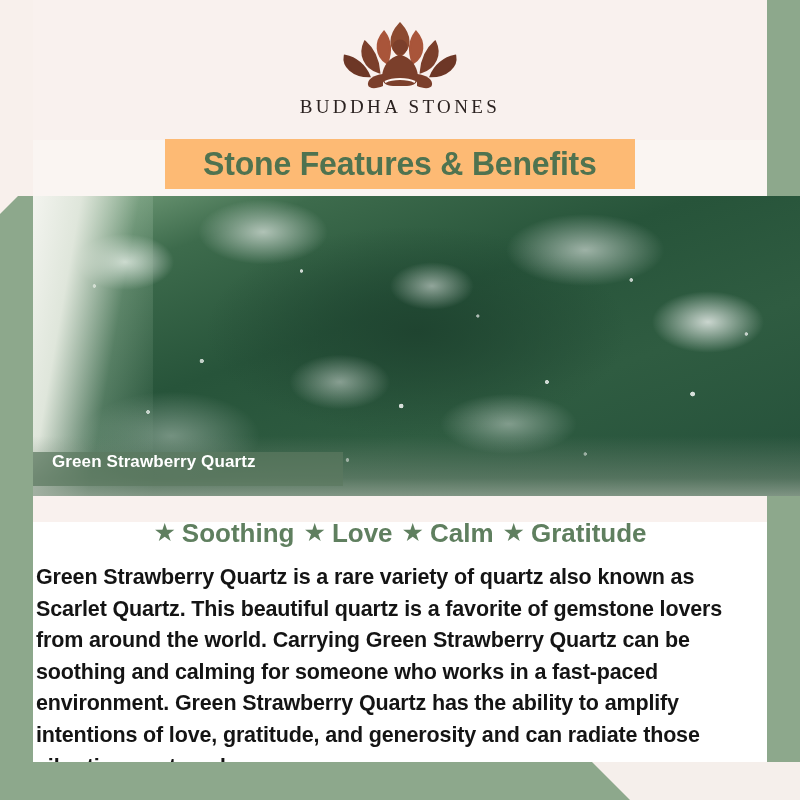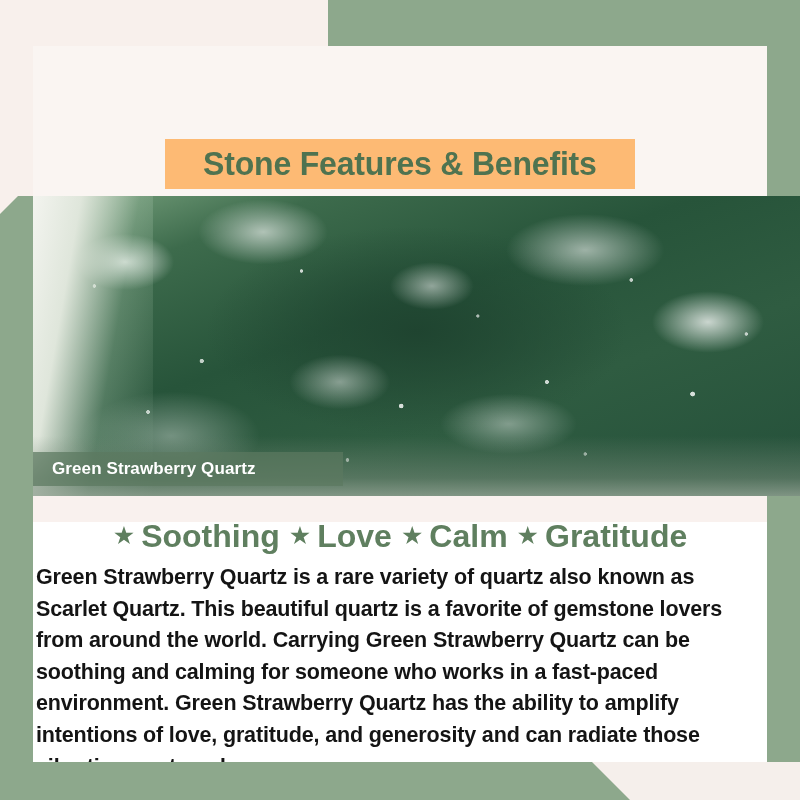--- a/index.html
+++ b/index.html
@@ -186,21 +186,20 @@
   }
 
   .caption-bar {
     position: absolute;
     left: 0;
     bottom: 10px;
     width: 310px;
     height: 34px;
     background: rgba(92,120,95,0.72);
     display: flex;
-    align-items: center;
   }
   .caption-text {
     margin-left: 19px;
     color: #ffffff;
     font-family: "Liberation Sans Narrow", "Liberation Sans", sans-serif;
     font-size: 17px;
     font-weight: bold;
     letter-spacing: 0.1px;
     white-space: nowrap;
   }
@@ -239,21 +238,21 @@
     gap: 6px;
   }
   .star {
     color: #5f7f5f;
     font-size: 25px;
     line-height: 1;
     margin-top: -2px;
   }
   .feature-label {
     font-family: "Liberation Sans Narrow", "Liberation Sans", sans-serif;
-    font-size: 32px;
+    font-size: 26px;
     font-weight: bold;
     color: #5f7f5f;
     white-space: nowrap;
   }
 
   .description {
     position: absolute;
     left: 3px;
     top: 66px;
     width: 726px;
@@ -270,20 +269,41 @@
 <body>
 
 <div class="poster">
 
   <div class="frame-top-right"></div>
   <div class="frame-right"></div>
   <div class="frame-left"></div>
 
   <div class="inner-panel"></div>
 
+  <div class="header">
+    <svg class="logo-mark" viewBox="0 0 170 78">
+      <g fill="none" stroke="#7b3f2b" stroke-width="2.6" stroke-linecap="round">
+        <path d="M85 8 C74 20 74 32 85 40 C96 32 96 20 85 8 Z" fill="#8c4a30" stroke="#8c4a30"></path>
+        <path d="M69 16 C60 26 61 40 72 47 C76 36 76 25 69 16 Z" fill="#a9553a" stroke="#a9553a"></path>
+        <path d="M101 16 C110 26 109 40 98 47 C94 36 94 25 101 16 Z" fill="#a9553a" stroke="#a9553a"></path>
+        <path d="M50 26 C44 38 50 52 64 56 C63 44 58 33 50 26 Z" fill="#7b3f2b" stroke="#7b3f2b"></path>
+        <path d="M120 26 C126 38 120 52 106 56 C107 44 112 33 120 26 Z" fill="#7b3f2b" stroke="#7b3f2b"></path>
+        <path d="M30 40 C28 50 38 60 54 60 C50 50 41 42 30 40 Z" fill="#6d3726" stroke="#6d3726"></path>
+        <path d="M140 40 C142 50 132 60 116 60 C120 50 129 42 140 40 Z" fill="#6d3726" stroke="#6d3726"></path>
+      </g>
+      <g fill="#7b3f2b">
+        <circle cx="85" cy="31" r="7.5"></circle>
+        <path d="M85 39 C74 41 68 50 67 60 C66 66 71 70 78 70 L92 70 C99 70 104 66 103 60 C102 50 96 41 85 39 Z"></path>
+        <path d="M68 58 C58 59 52 64 53 69 C54 73 61 73 68 70 Z"></path>
+        <path d="M102 58 C112 59 118 64 117 69 C116 73 109 73 102 70 Z"></path>
+      </g>
+      <path d="M70 66 C78 62 92 62 100 66" stroke="#fdf6f2" stroke-width="2.2" fill="none"></path>
+    </svg>
+    <div class="logo-wordmark">BUDDHA STONES</div>
+  </div>
 
   <div class="title-band">
     <div class="title-text">Stone Features &amp; Benefits</div>
   </div>
 
   <div class="photo">
     <div class="photo-bg"></div>
     <div class="photo-speckle"></div>
     <div class="photo-left-fade"></div>
     <div class="photo-bottom-fade"></div>

